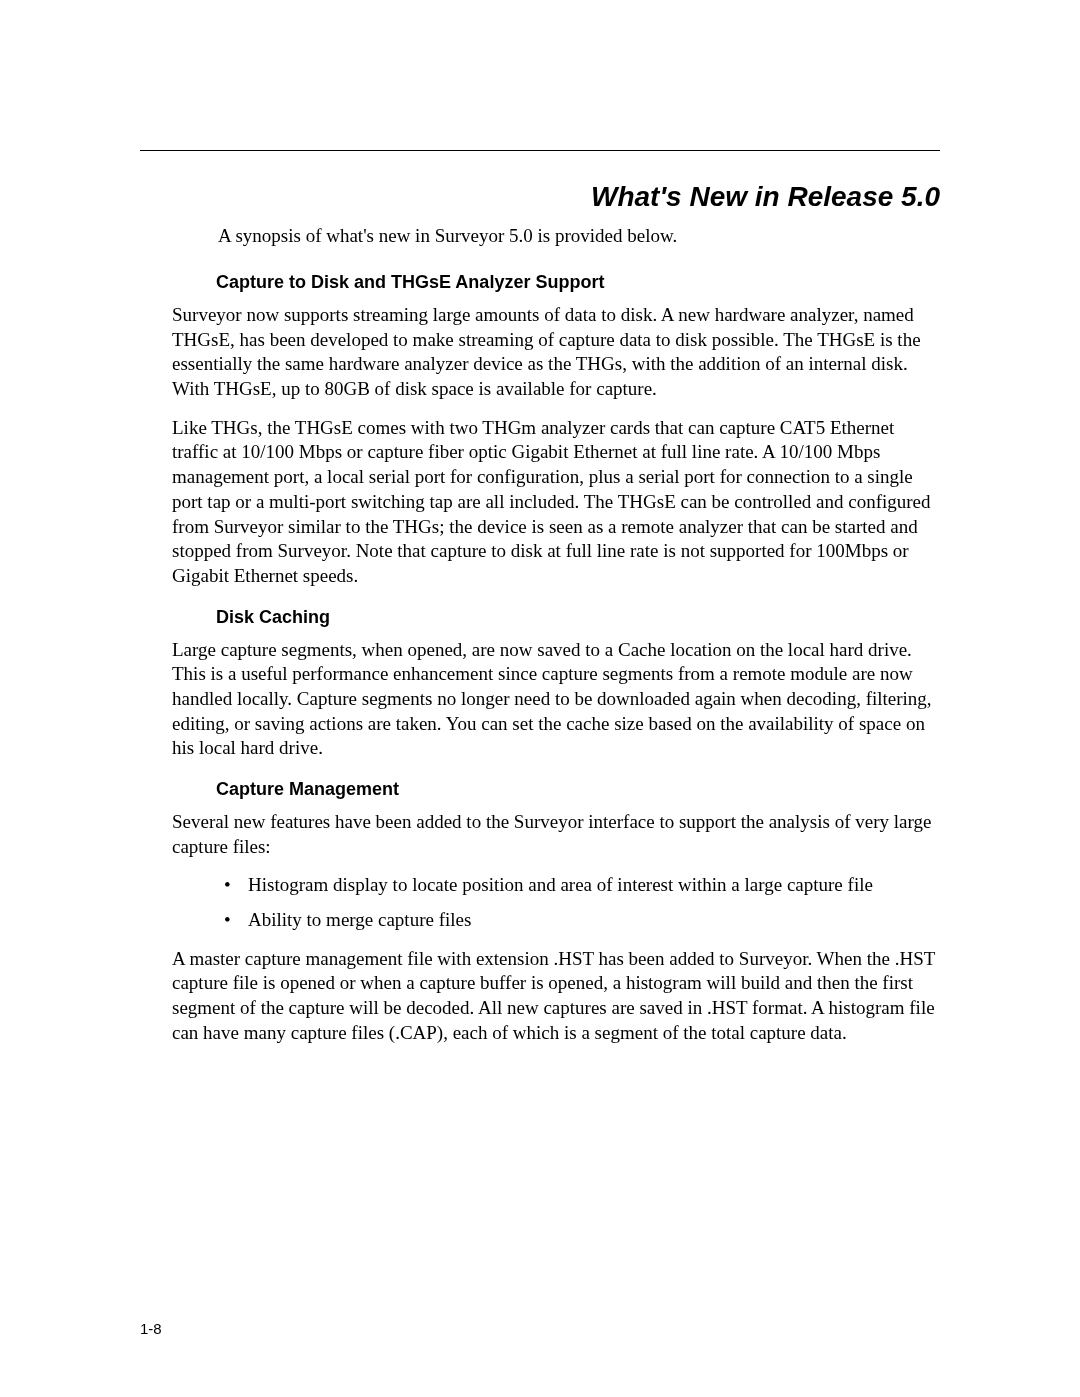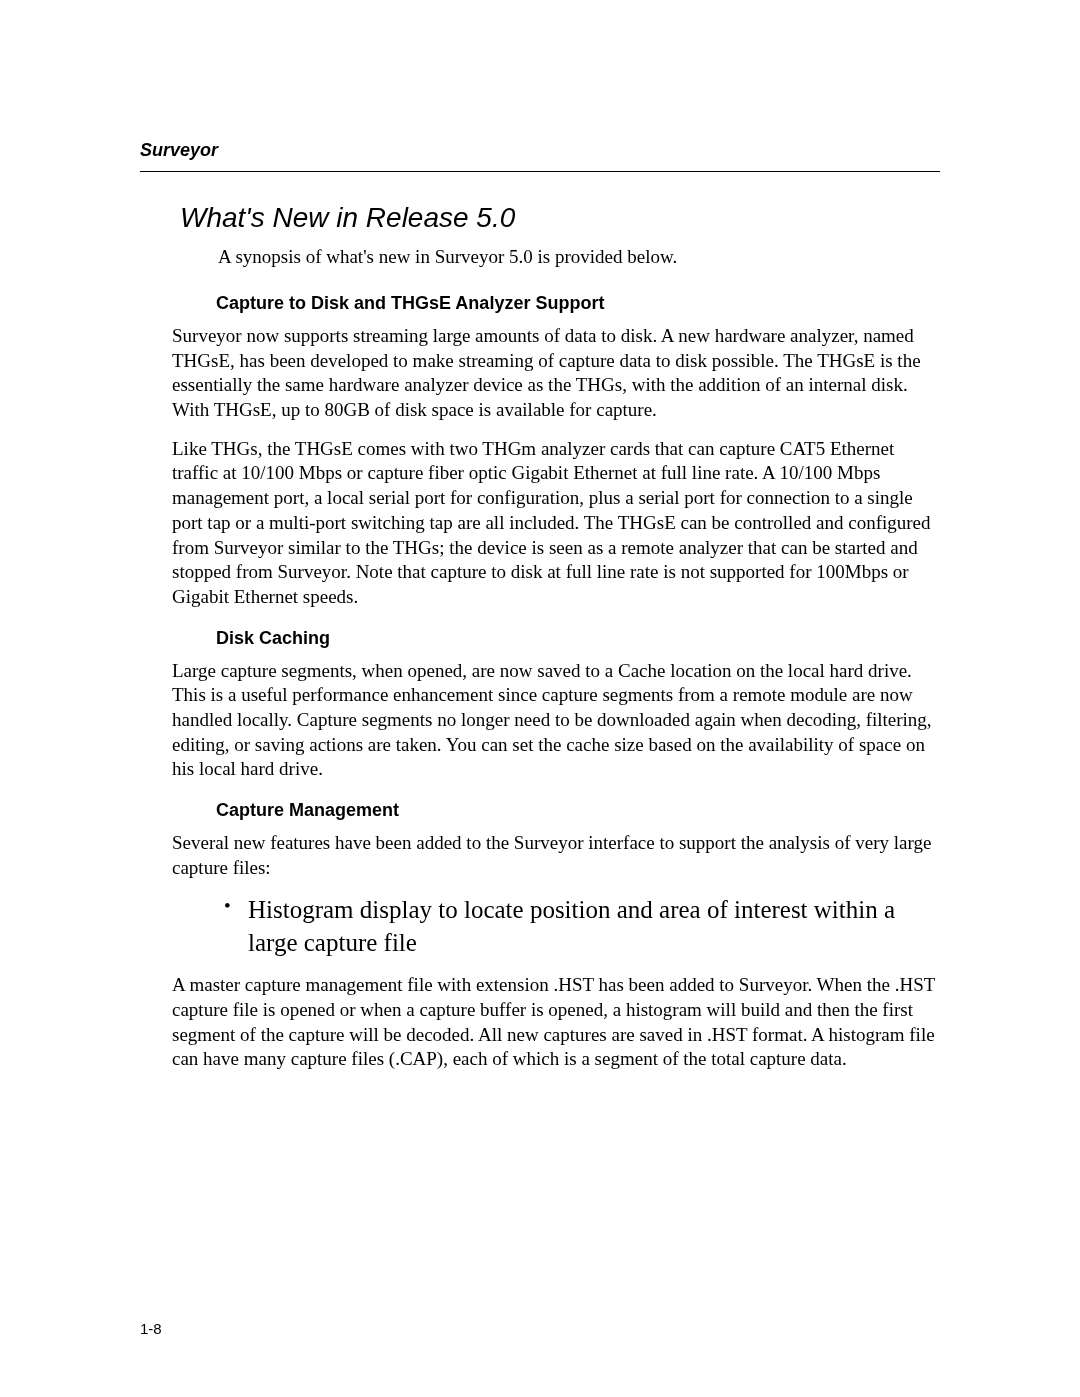--- a/index.html
+++ b/index.html
@@ -31,25 +31,26 @@
       font-size: 16px;
     }
     .divider {
       border: none;
       border-top: 1px solid #000;
       margin-top: 4px;
       margin-bottom: 30px;
     }
     .main-heading {
       font-family: Arial, Helvetica, sans-serif;
-      font-weight: normal;
+      font-weight: bold;
       font-style: italic;
       font-size: 28px;
       margin-bottom: 12px;
       margin-left: 40px;
+      text-align: right;
     }
     .intro-text {
       font-size: 19px;
       margin-left: 78px;
       margin-bottom: 25px;
     }
     .section-heading {
       font-family: Arial, Helvetica, sans-serif;
       font-weight: bold;
       font-size: 18px;
@@ -63,21 +64,21 @@
       margin-left: 32px;
       margin-bottom: 14px;
       text-align: left;
     }
     .bullet-list {
       list-style: none;
       margin-left: 78px;
       margin-bottom: 14px;
     }
     .bullet-list li {
-      font-size: 25px;
+      font-size: 19px;
       line-height: 1.3;
       margin-bottom: 10px;
       padding-left: 30px;
       position: relative;
     }
     .bullet-list li::before {
       content: "•";
       position: absolute;
       left: 6px;
       font-size: 19px;
@@ -87,34 +88,34 @@
       bottom: 60px;
       left: 140px;
       font-family: Liberation Sans, sans-serif;
       font-size: 15px;
     }
   </style>
 </head>
 <body>
 
 <div class="header">
-  <div class="header-title">Surveyor</div>
 </div>
 <hr class="divider">
 
 <h1 class="main-heading">What's New in Release 5.0</h1>
 <p class="intro-text">A synopsis of what's new in Surveyor 5.0 is provided below.</p>
 
 <h2 class="section-heading">Capture to Disk and THGsE Analyzer Support</h2>
 <p class="body-text">Surveyor now supports streaming large amounts of data to disk. A new hardware analyzer, named THGsE, has been developed to make streaming of capture data to disk possible. The THGsE is the essentially the same hardware analyzer device as the THGs, with the addition of an internal disk. With THGsE, up to 80GB of disk space is available for capture.</p>
 <p class="body-text">Like THGs, the THGsE comes with two THGm analyzer cards that can capture CAT5 Ethernet traffic at 10/100 Mbps or capture fiber optic Gigabit Ethernet at full line rate. A 10/100 Mbps management port, a local serial port for configuration, plus a serial port for connection to a single port tap or a multi-port switching tap are all included. The THGsE can be controlled and configured from Surveyor similar to the THGs; the device is seen as a remote analyzer that can be started and stopped from Surveyor. Note that capture to disk at full line rate is not supported for 100Mbps or Gigabit Ethernet speeds.</p>
 
 <h2 class="section-heading">Disk Caching</h2>
 <p class="body-text">Large capture segments, when opened, are now saved to a Cache location on the local hard drive.  This is a useful performance enhancement since capture segments from a remote module are now handled locally. Capture segments no longer need to be downloaded again when decoding, filtering, editing, or saving actions are taken. You can set the cache size based on the availability of space on his local hard drive.</p>
 
 <h2 class="section-heading">Capture Management</h2>
 <p class="body-text">Several new features have been added to the Surveyor interface to support the analysis of very large capture files:</p>
 <ul class="bullet-list">
   <li>Histogram display to locate position and area of interest within a large capture file</li>
+  <li>Ability to merge capture files</li>
 </ul>
 <p class="body-text">A master capture management file with extension .HST has been added to Surveyor. When the .HST capture file is opened or when a capture buffer is opened, a histogram will build and then the first segment of the capture will be decoded. All new captures are saved in .HST format. A histogram file can have many capture files (.CAP), each of which is a segment of the total capture data.</p>
 
 <div class="page-number">1-8</div>
 
 </body></html>

